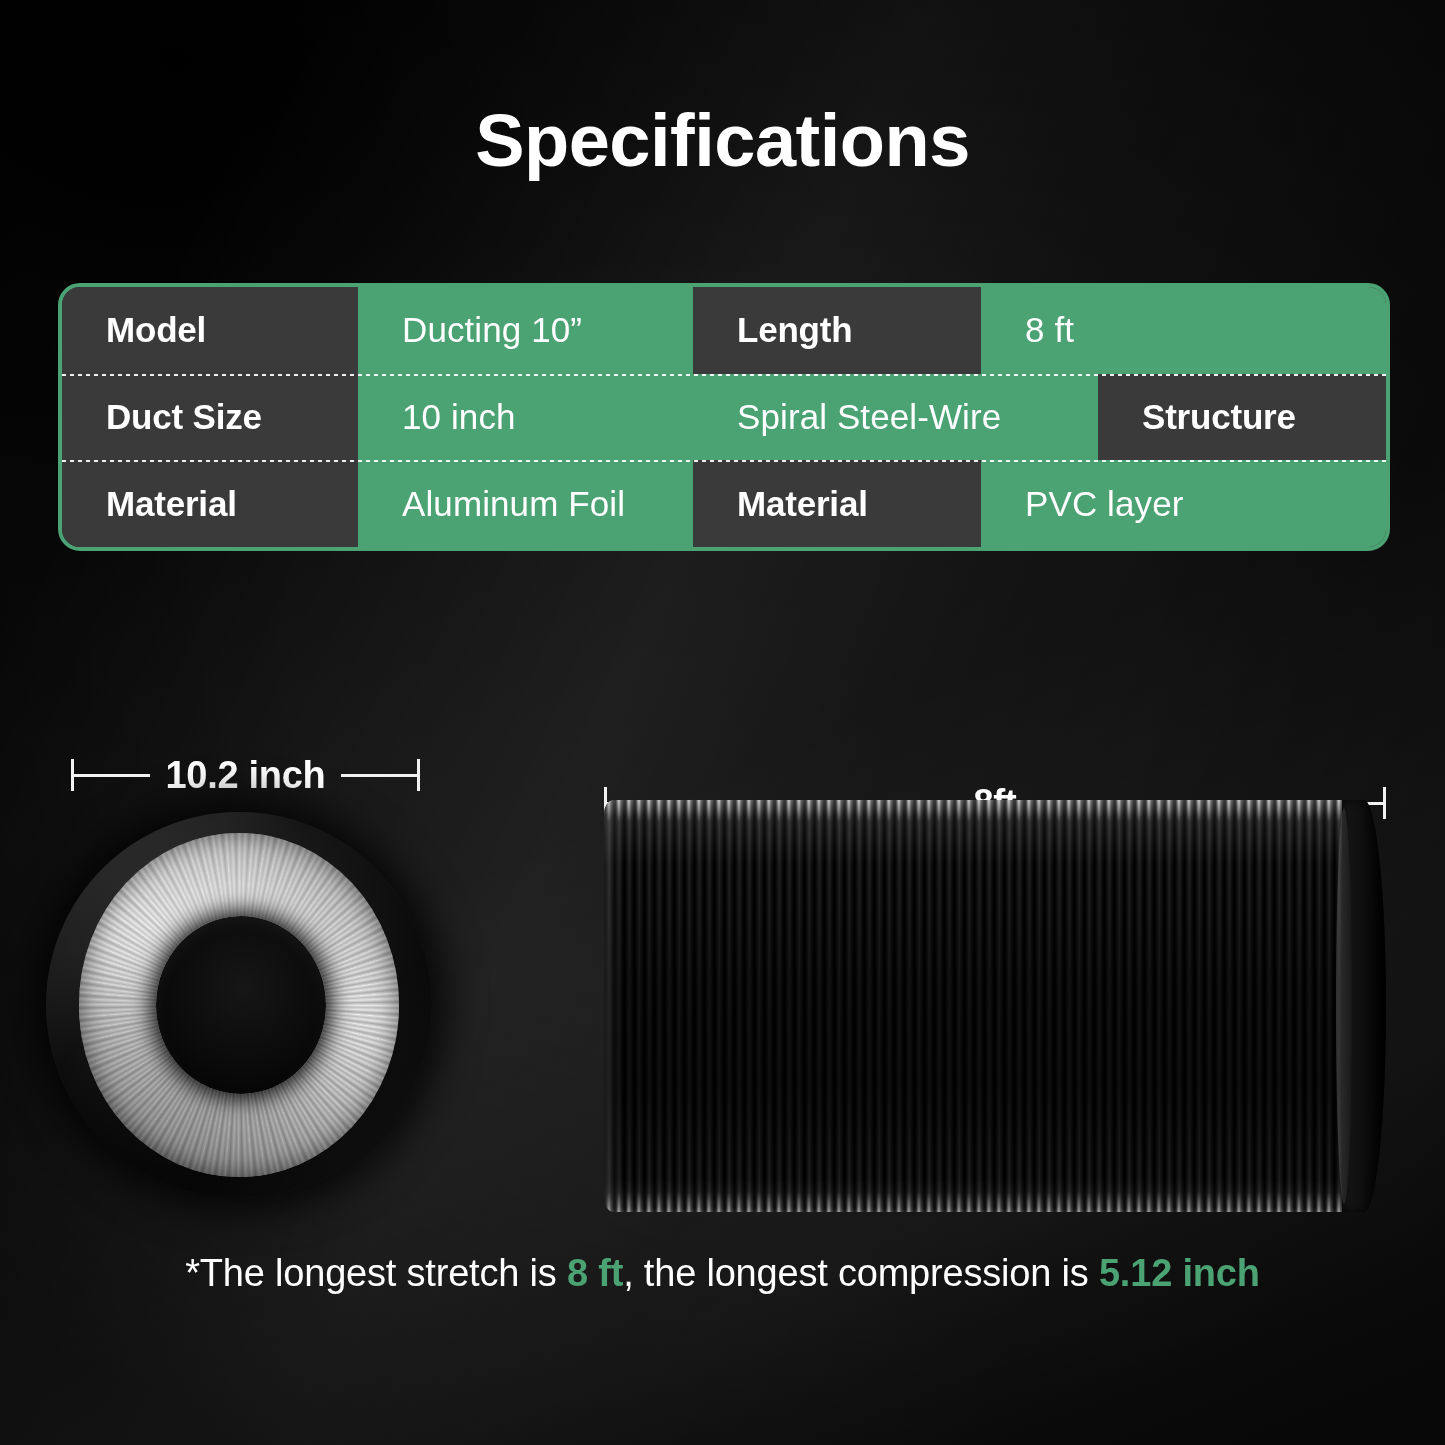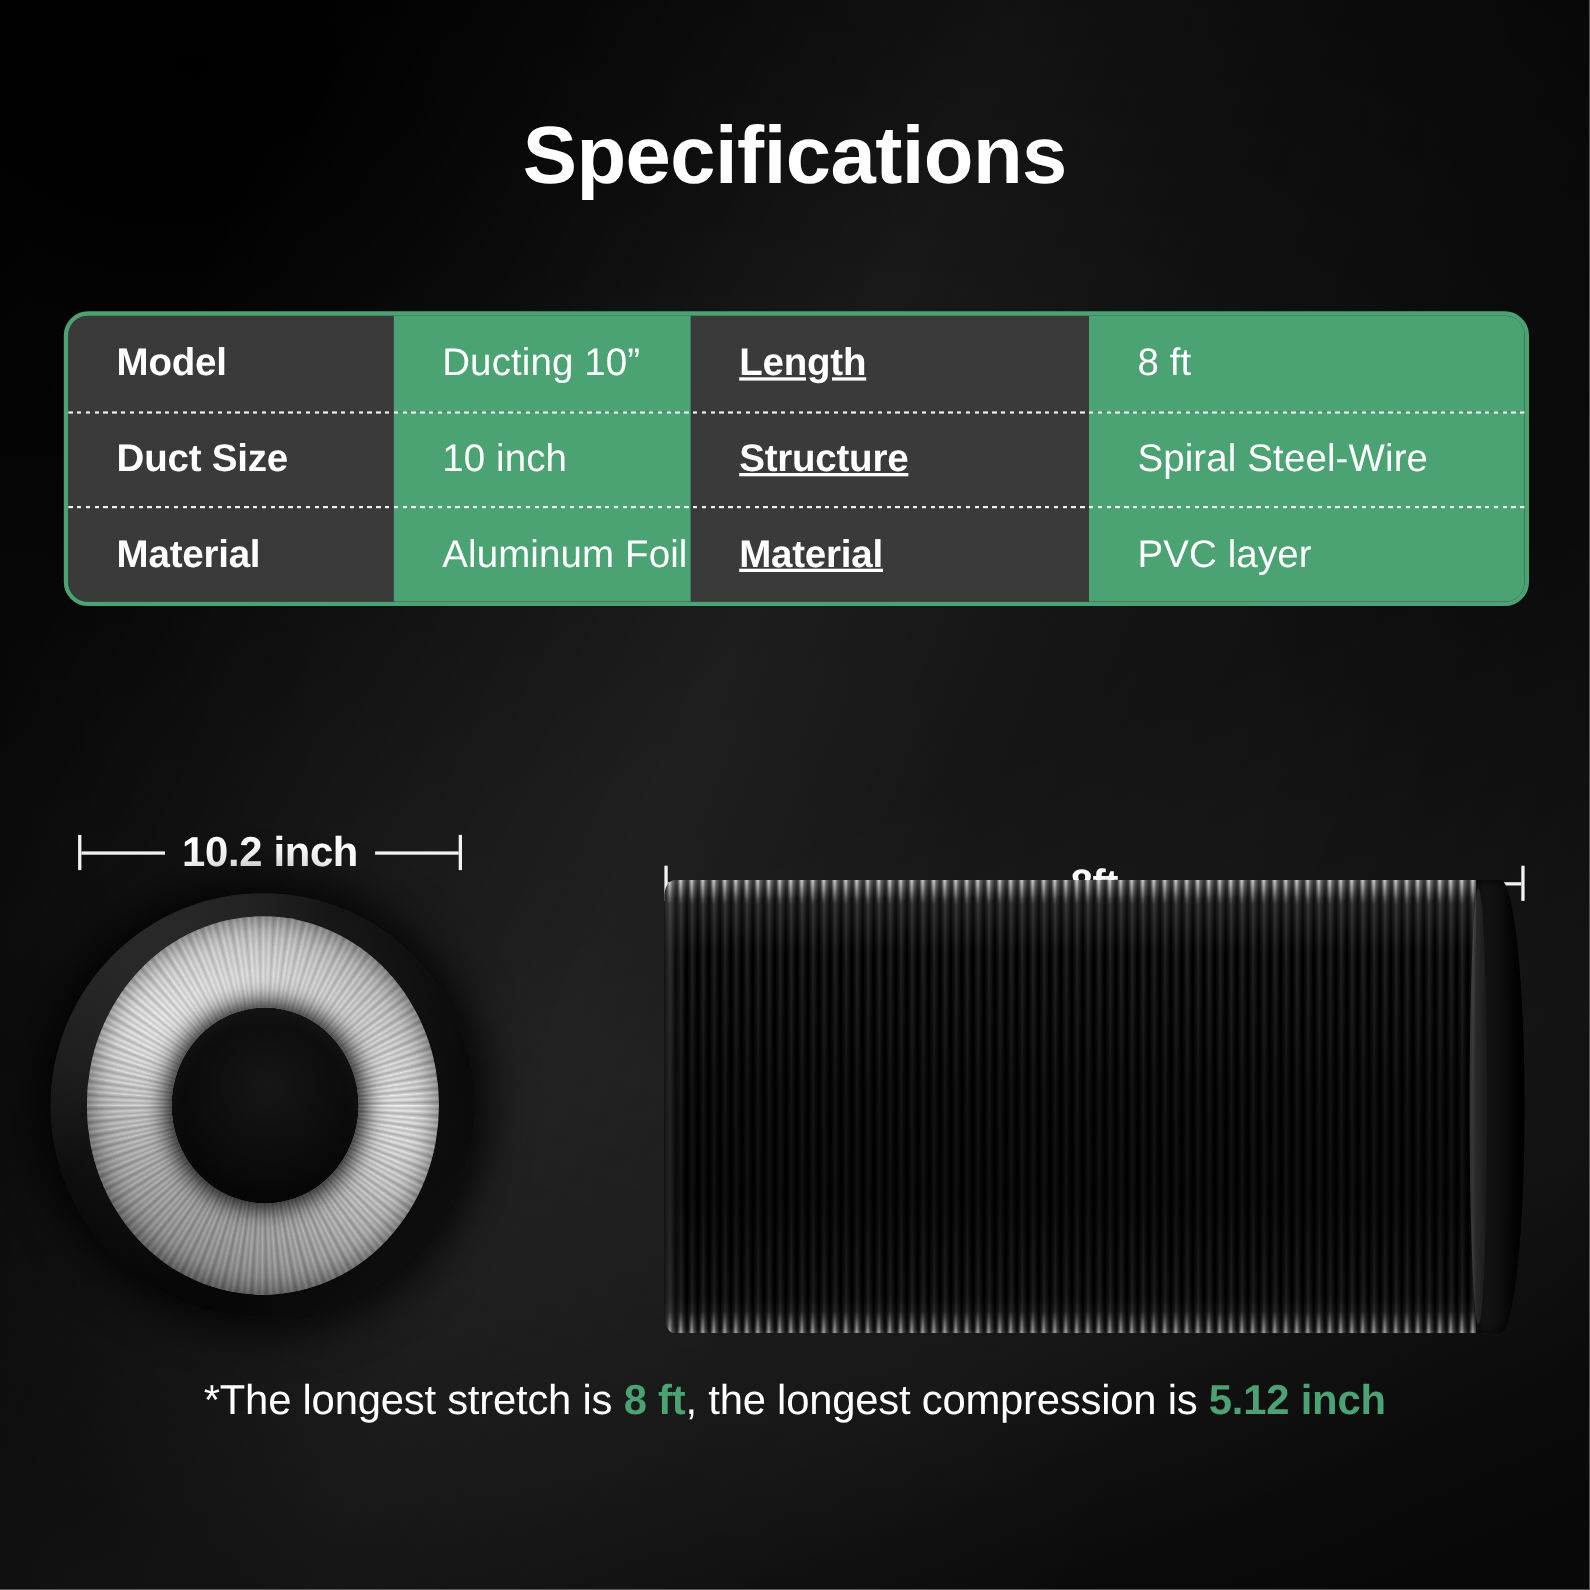--- a/index.html
+++ b/index.html
@@ -103,22 +103,22 @@
     background:#3a3a3a;
     font-weight:700;
     letter-spacing:-0.2px;
   }
   .cell.value {
     background:var(--green);
     font-weight:400;
     letter-spacing:0.1px;
   }
   .c1 { width:296px; }
-  .c2 { width:270px; }
-  .c3 { width:362px;text-decoration:underline; }
+  .c2 { width:335px; }
+  .c3 { width:288px; }
   .c4 { width:331px; flex:1; }
 
   
   .dim {
     position:absolute;
     display:flex; align-items:center;
     height:46px;
   }
   .dim .cap {
     width:3px; height:32px;
@@ -300,22 +300,22 @@
     <div class="spec-row">
       <div class="cell label c1">Model</div>
       <div class="cell value c2">Ducting 10”</div>
       <div class="cell label c3">Length</div>
       <div class="cell value c4">8 ft</div>
     </div>
 
     <div class="spec-row">
       <div class="cell label c1">Duct Size</div>
       <div class="cell value c2">10 inch</div>
+      <div class="cell value c4">Spiral Steel-Wire</div>
       <div class="cell label c3">Structure</div>
-      <div class="cell value c4">Spiral Steel-Wire</div>
     </div>
 
     <div class="spec-row">
       <div class="cell label c1">Material</div>
       <div class="cell value c2">Aluminum Foil</div>
       <div class="cell label c3">Material</div>
       <div class="cell value c4">PVC layer</div>
     </div>
 
   </div>

